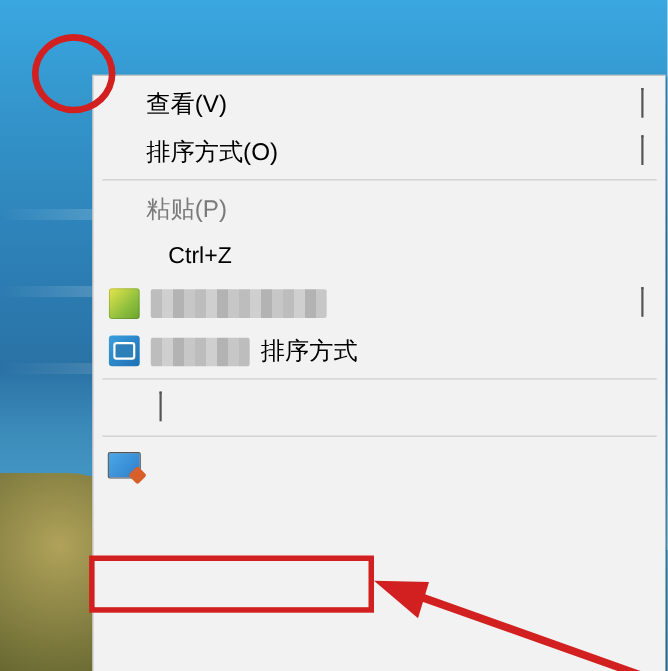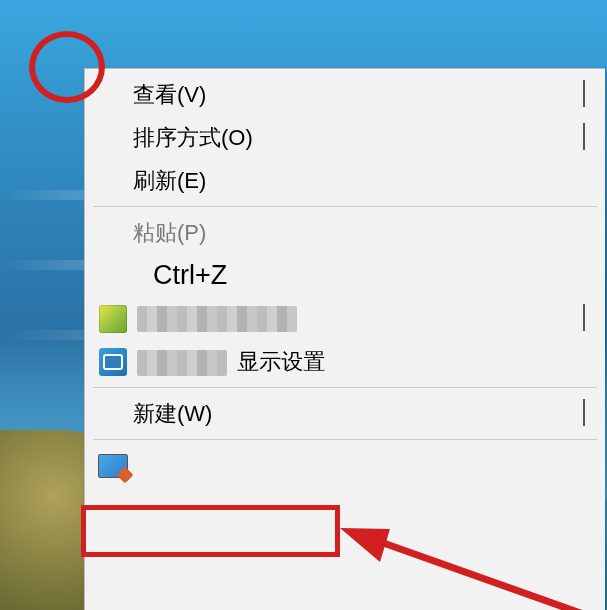--- a/index.html
+++ b/index.html
@@ -109,21 +109,21 @@
     flex: 0 0 48px;
   }
   .menu-item.no-icon .icon-slot { width: 48px; }
   .menu-item .label {
     flex: 1 1 auto;
     white-space: nowrap;
   }
   .menu-item .shortcut {
     flex: 0 0 auto;
     margin-left: 20px;
-    font-size: 27px;
+    font-size: 21px;
   }
   .menu-item .arrow {
     flex: 0 0 auto;
     margin-left: 12px;
   }
   .menu-item.disabled { color: #7a7a7a; justify-content: flex-end; }
   .menu-item.hover { background: #dcdcdc; }
 
   .menu-sep {
     height: 1px;
@@ -239,24 +239,20 @@
     <span class="label">查看(V)</span>
     <span class="arrow"><span class="chevron"></span></span>
   </div>
 
   <div class="menu-item no-icon">
     <span class="icon-slot"></span>
     <span class="label">排序方式(O)</span>
     <span class="arrow"><span class="chevron"></span></span>
   </div>
 
-  <div class="menu-item no-icon">
-    <span class="icon-slot"></span>
-    <span class="label">刷新(E)</span>
-  </div>
 
   <div class="menu-sep"></div>
 
   <div class="menu-item no-icon disabled">
     <span class="icon-slot"></span>
     <span class="label">粘贴(P)</span>
   </div>
 
 
   <div class="menu-item no-icon">
@@ -273,29 +269,28 @@
     </span>
     <span class="arrow"><span class="chevron"></span></span>
   </div>
 
   <div class="menu-item has-icon">
     <span class="icon-slot">
       <span class="icon-box icon-blue"></span>
     </span>
     <span class="label">
       <span class="blurbar" style="width:90px;height:26px;"></span>
-      <span style="margin-left:4px; color:#000;">显示设置</span>
+      <span style="margin-left:4px; color:#000;">排序方式</span>
     </span>
   </div>
 
   <div class="menu-sep"></div>
 
   <div class="menu-item no-icon">
     <span class="icon-slot"></span>
-    <span class="label">新建(W)</span>
     <span class="arrow"><span class="chevron"></span></span>
   </div>
 
   <div class="menu-sep"></div>
 
 
   <div class="menu-item has-icon">
     <span class="icon-slot">
       <span class="icon-personalize"></span>
     </span>

